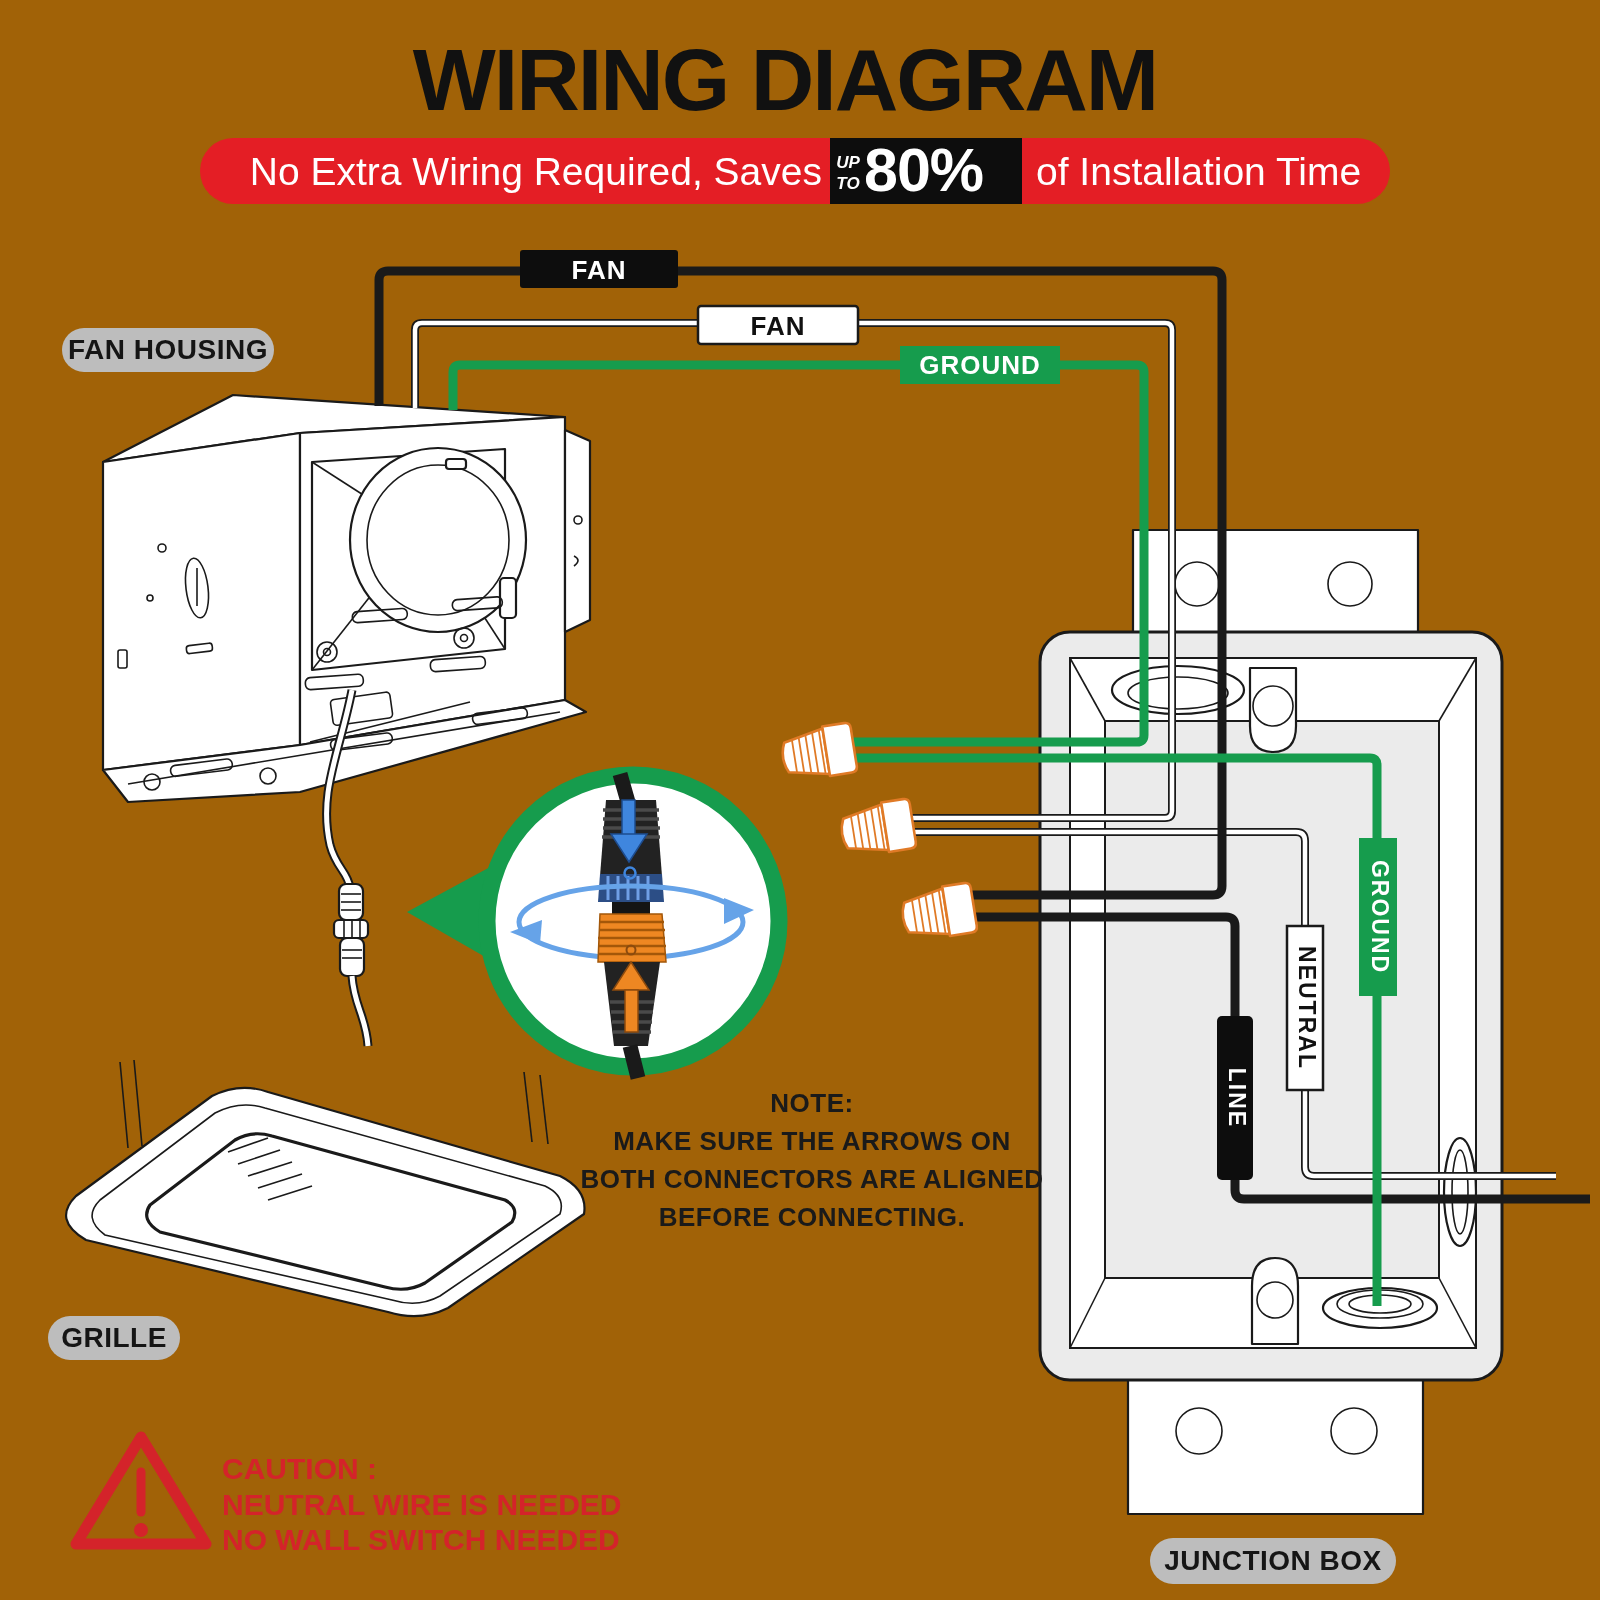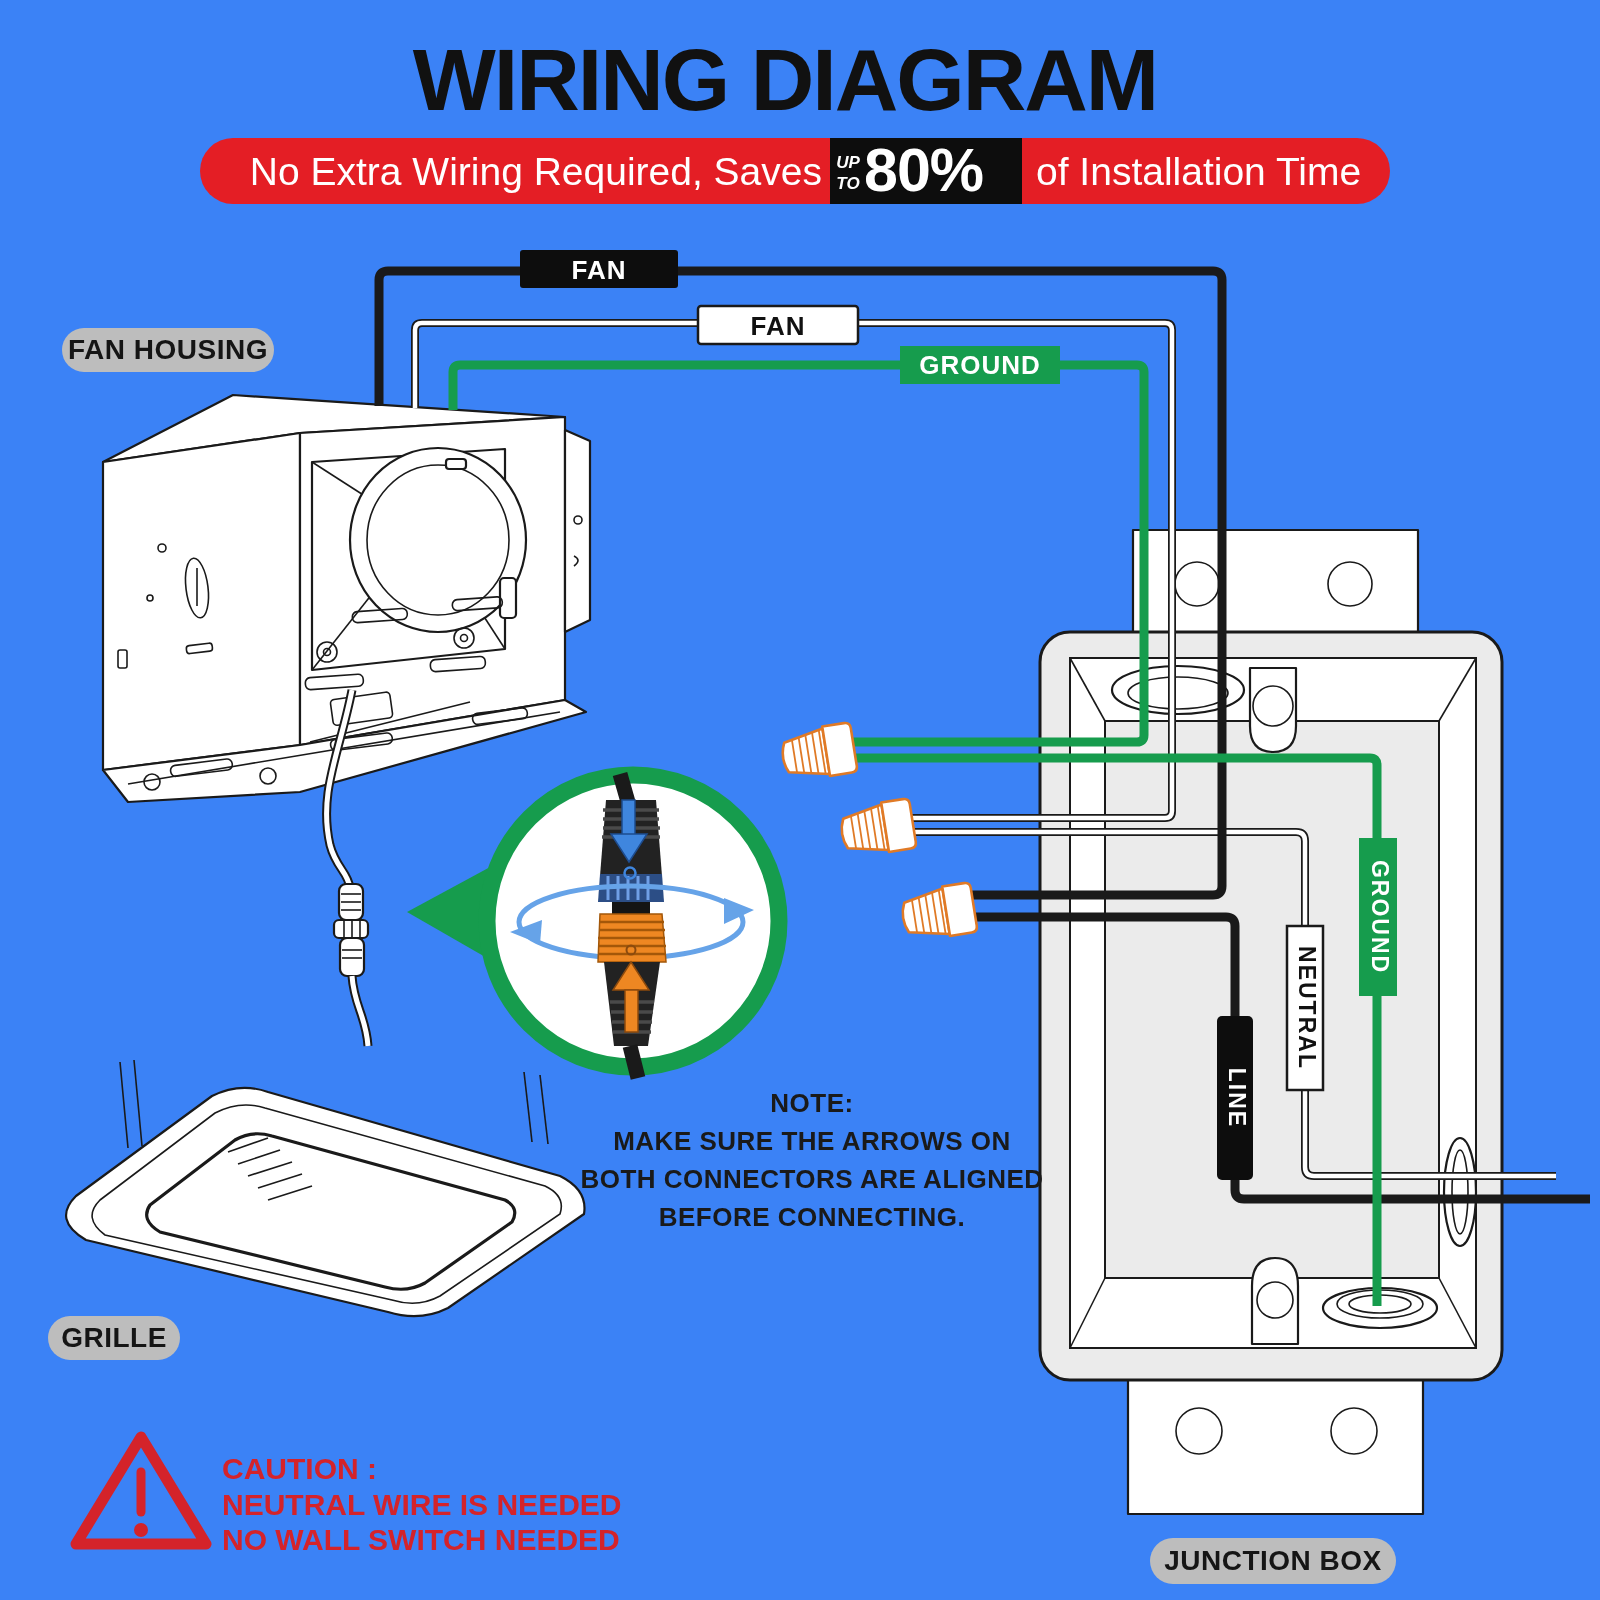--- a/index.html
+++ b/index.html
@@ -1,16 +1,16 @@
 <!DOCTYPE html>
 <html><head>
 <meta charset="utf-8">
 <style>
   html,body{margin:0;padding:0;background:#ffffff;}
-  .page{width:1600px;height:1600px;position:relative;background:#3b82f6;overflow:hidden;}
+  .page{width:1600px;height:1600px;position:relative;background:#a16207;overflow:hidden;}
   svg{display:block;}
   text{font-family:"Liberation Sans", sans-serif;}
   .title-text{font-size:88px;font-weight:800;letter-spacing:-2px;fill:#111;}
   .banner-text{font-size:39px;fill:#fff;}
   .banner-upto{font-size:17px;font-weight:800;font-style:italic;fill:#fff;}
   .banner-pct{font-size:61px;font-weight:800;fill:#fff;letter-spacing:-1px;}
   .badge-text{font-size:28px;font-weight:800;fill:#151515;letter-spacing:0.5px;}
   .wirelabel{font-size:26px;font-weight:800;letter-spacing:1px;}
   .vlabel{font-size:23px;font-weight:800;letter-spacing:2px;}
   .note-text{font-size:26px;font-weight:700;fill:#1a1a1a;letter-spacing:0.5px;}

